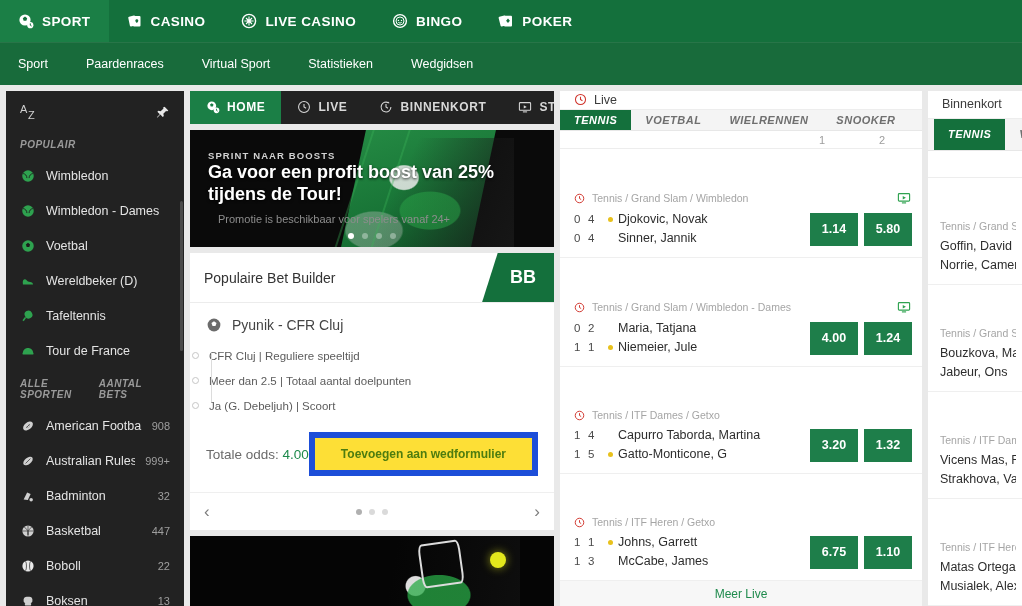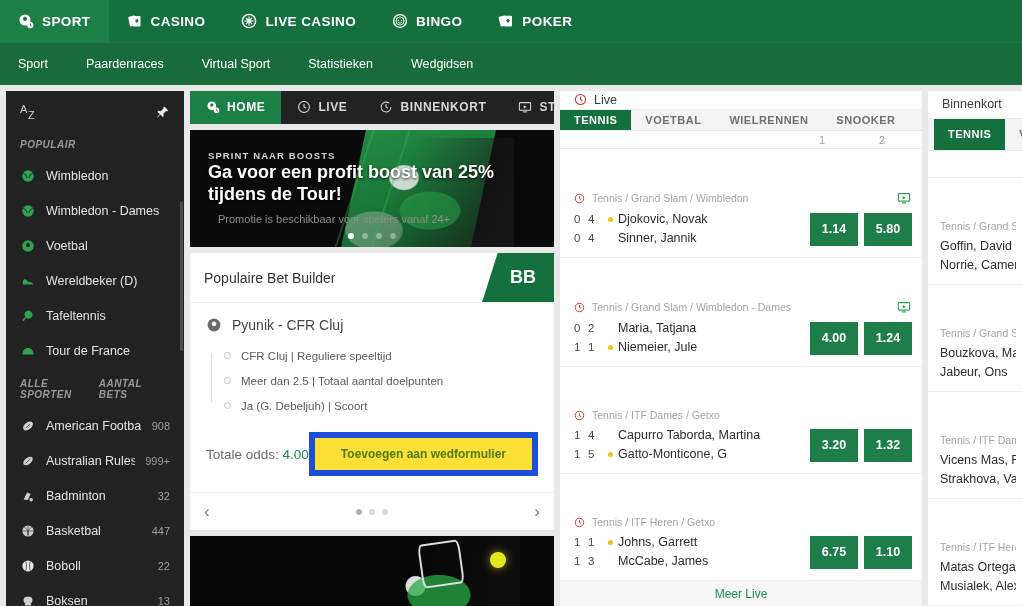--- a/index.html
+++ b/index.html
@@ -174,21 +174,21 @@
     color: #fff; font-size: 18px; font-weight: bold;
     display:flex; align-items:center; justify-content:center;
     clip-path: polygon(22% 0, 100% 0, 100% 100%, 0 100%);
     padding-left: 10px;
   }
   .bb-match {
     display:flex; align-items:center; gap: 10px;
     padding: 14px 16px 4px 16px;
     font-size: 14px; color: #444;
   }
-  .bb-legs { padding: 6px 16px 0 34px; position: relative; }
+  .bb-legs { padding: 6px 16px 0 2px; position: relative; }
   .bb-leg {
     display: flex; align-items: center; gap: 10px;
     font-size: 11.5px; color: #5c5c5c; height: 25px;
   }
   .bb-leg .dot {
     width: 7px; height: 7px; border-radius: 50%;
     border: 1px solid #c6c6c6; background: #fff; flex: 0 0 7px;
   }
   .bb-legline { position:absolute; left: 21px; top: 16px; bottom: 16px; width:1px; background:#dcdcdc; }
   .bb-foot {
@@ -244,21 +244,21 @@
     padding: 0 14px; border-bottom: 1px solid #ededed;
     font-size: 12.5px; color: #3b3b3b;
   }
   .sub-tabs {
     height: 34px; display:flex; align-items:stretch;
     background: #f4f4f4; border-bottom: 1px solid #e7e7e7;
   }
   .sub-tab {
     display:flex; align-items:center; padding: 0 14px;
     font-size: 11px; font-weight: bold; letter-spacing: .5px;
-    color: #6f6f6f; cursor:pointer; white-space: nowrap;
+    color: #6f6f6f; cursor:pointer; white-space: nowrap; font-style: italic;
   }
   .sub-tab.active { background: #14703c; color: #fff; }
   .colhead {
     height: 28px; display:flex; align-items:center;
     justify-content:flex-end; border-bottom: 1px solid #ededed;
     padding-right: 10px;
   }
   .colhead span {
     width: 60px; text-align:center; font-size: 11px; color: #9d9d9d;
   }

